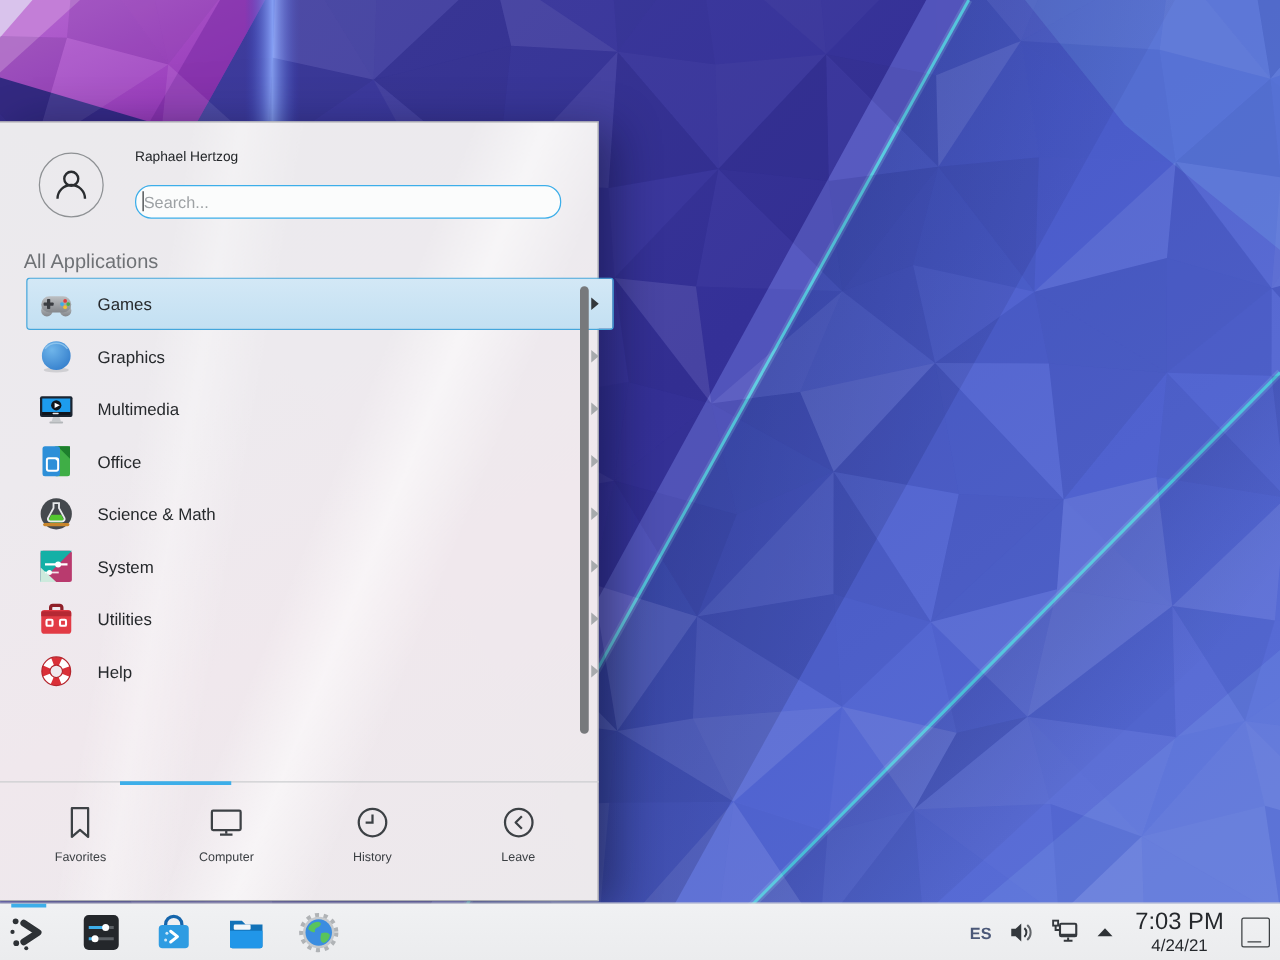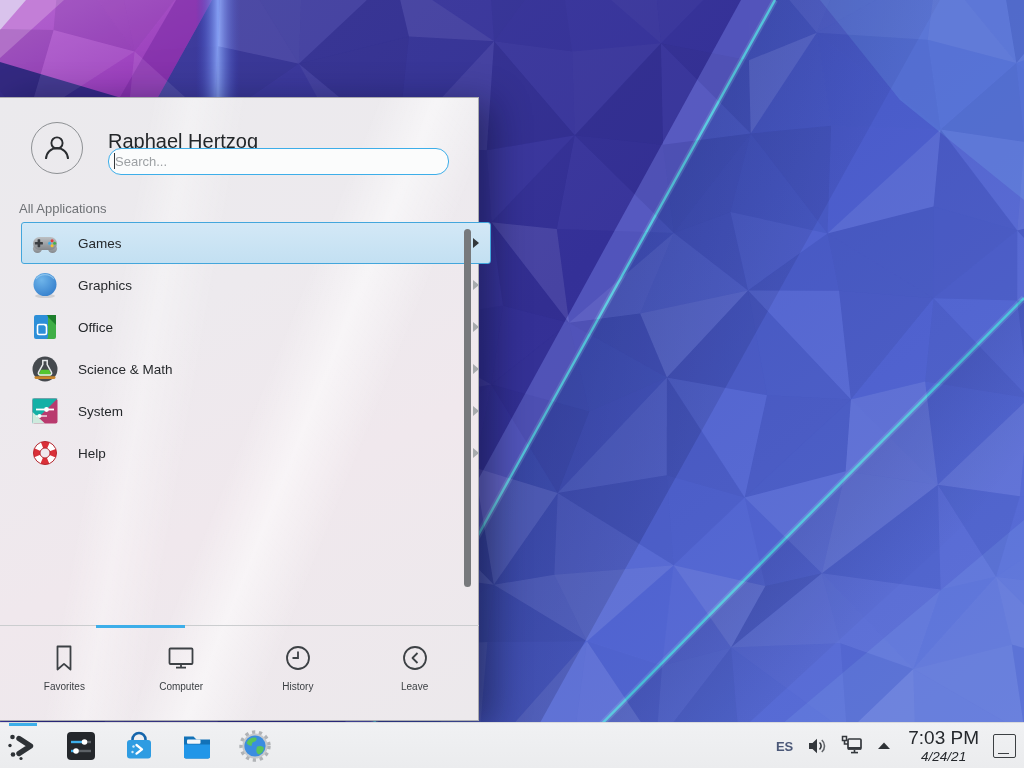--- a/index.html
+++ b/index.html
@@ -12,27 +12,27 @@
   .launcher{position:absolute;left:0;top:97px;width:479px;height:624px;
     background:
       linear-gradient(112deg, rgba(255,255,255,0) 52%, rgba(255,255,255,.55) 60%, rgba(255,255,255,0) 69%),
       linear-gradient(100deg, rgba(255,255,255,0) 26%, rgba(255,255,255,.35) 33%, rgba(255,255,255,0) 42%),
       linear-gradient(155deg,#ebeaed 0%,#edeaee 35%,#f0e8ed 62%,#ece9ec 100%);
     border:1px solid rgba(125,128,133,.6); border-left:none;
     box-shadow:14px 6px 34px rgba(8,10,40,.45);
     box-sizing:border-box;}
   .avatar{position:absolute;left:31px;top:24px;width:52px;height:52px;border-radius:50%;
     border:1.5px solid #8e9194;box-sizing:border-box;display:flex;align-items:center;justify-content:center;}
-  .user-name{position:absolute;left:108px;top:32px;font-size:20px;color:#232629;}
+  .user-name{position:absolute;left:108px;top:22px;font-size:11px;color:#232629;}
   .search-wrap{position:absolute;left:108px;top:50px;width:341px;height:27px;}
   .search-wrap input{width:100%;height:100%;box-sizing:border-box;border:1.5px solid #3daee9;border-radius:13px;
     background:#fbfcfc;padding:0 6px;font-size:13px;font-family:"Liberation Sans",sans-serif;color:#232629;outline:none;}
   .search-wrap input::placeholder{color:#9da1a4;}
   .caret{position:absolute;left:6px;top:5px;width:1px;height:16px;background:#33373a;}
-  .section-label{position:absolute;left:19px;top:103px;font-size:13px;color:#6f7276;}
+  .section-label{position:absolute;left:19px;top:103px;font-size:16px;color:#6f7276;}
   .cat-list{position:absolute;left:0;top:124px;width:526px;height:405px;overflow:hidden;}
   .cat-row{position:relative;height:42px;margin:0 35px 0 21px;display:flex;align-items:center;
     border:1.5px solid transparent;border-radius:3px;box-sizing:border-box;}
   .cat-row.selected{background:linear-gradient(180deg,#d3e8f6,#c3e0f2);border-color:#43a6dc;}
   .cat-icon{width:28px;height:28px;margin-left:9px;flex:0 0 28px;}
   .cat-label{margin-left:19px;font-size:13.5px;color:#26292c;}
   .sub-arrow{position:absolute;right:11px;top:50%;margin-top:-5px;width:0;height:0;
     border-left:6px solid #a7aaad;border-top:5px solid transparent;border-bottom:5px solid transparent;}
   .cat-row.selected .sub-arrow{border-left-color:#33373b;}
   .scrollbar{position:absolute;left:464px;top:131px;width:7px;height:358px;border-radius:4px;background:#77797c;}
@@ -47,21 +47,21 @@
     background:linear-gradient(180deg,#f0f1f3,#ebecee);border-top:1px solid #d9dadc;box-sizing:border-box;
     display:flex;align-items:center;gap:12px;}
   .launcher-slot{position:relative;width:46px;height:46px;display:flex;align-items:center;justify-content:center;}
   .launcher-slot svg{width:34px;height:34px;}
   .active-line{position:absolute;top:0;left:9px;width:28px;height:3px;background:#3daee9;}
   .tray{position:absolute;right:0;top:0;height:46px;display:flex;align-items:center;}
   .kbd-layout{font-size:13px;font-weight:bold;color:#4b5878;margin-right:13px;}
   .tray-icon{margin-right:12px;display:flex;align-items:center;}
   .clock{display:flex;flex-direction:column;align-items:center;line-height:1;margin:0 14px 0 4px;color:#25282c;justify-content:flex-end;}
   .clock .time{font-size:19px;}
-  .clock .date{font-size:13.5px;margin-top:3px;font-style:italic;}
+  .clock .date{font-size:13.5px;margin-top:3px;}
   .show-desktop{width:23px;height:24px;border:1.5px solid #3c4043;border-radius:2px;box-sizing:border-box;
     position:relative;margin-right:8px;background:transparent;}
   .show-desktop span{position:absolute;left:4px;bottom:3px;width:11px;height:1.5px;background:#3c4043;}
 </style>
 </head>
 <body>
 
 <div class="screen">
 
   <div class="wallpaper">
@@ -437,20 +437,34 @@
             </defs>
           <ellipse cx="14" cy="25" rx="10" ry="2" fill="#9a9da0" opacity=".35"></ellipse>
           <circle cx="14" cy="13.5" r="11.5" fill="url(#ball)"></circle>
           <path d="M5,8 a11.5,11.5 0 0 1 18,0" fill="none" stroke="#9ed0f2" stroke-width="1.2" opacity=".7"></path>
         </svg>
         <span class="cat-label">Graphics</span>
         <span class="sub-arrow"></span>
       </div>
 
 
+      <div class="cat-row">
+        <svg class="cat-icon" viewBox="0 0 28 28">
+          <rect x="1" y="4" width="26" height="16.5" rx="1.5" fill="#1b2531"></rect>
+          <rect x="2.8" y="5.8" width="22.4" height="10.8" fill="#1d9ced"></rect>
+          <circle cx="14" cy="11.2" r="4.1" fill="#10151c"></circle>
+          <path d="M12.7,9.1 l4.2,2.1 -4.2,2.1z" fill="#ffffff"></path>
+          <rect x="2.8" y="16.6" width="22.4" height="2.4" fill="#10151c"></rect>
+          <rect x="11" y="17.2" width="5" height="1.2" rx=".6" fill="#e8eaec"></rect>
+          <path d="M11.5,20.5 h5 l1.3,3.6 h-7.6z" fill="#c6c9cc"></path>
+          <rect x="8.5" y="24.1" width="11" height="1.6" rx=".8" fill="#b4b7ba"></rect>
+        </svg>
+        <span class="cat-label">Multimedia</span>
+        <span class="sub-arrow"></span>
+      </div>
 
       <div class="cat-row">
         <svg class="cat-icon" viewBox="0 0 28 28">
           <rect x="12" y="2" width="13" height="24" rx="2" fill="#3fae46"></rect>
           <polygon points="15,2 25,2 25,12" fill="#1d7f2d"></polygon>
           <rect x="3" y="2" width="14" height="24" rx="2" fill="#2d8fd8"></rect>
           <rect x="6.5" y="11.5" width="9" height="10" rx="1.5" fill="none" stroke="#ffffff" stroke-width="1.6"></rect>
           <polygon points="12.5,11.5 15.5,11.5 15.5,14.5" fill="#ffffff"></polygon>
         </svg>
         <span class="cat-label">Office</span>
@@ -476,20 +490,31 @@
           <polygon points="1.5,26.5 1.5,15 14,26.5" fill="#cdeadd"></polygon>
           <line x1="5" y1="12.5" x2="23" y2="12.5" stroke="#ffffff" stroke-width="1.8"></line>
           <circle cx="15.5" cy="12.5" r="2.4" fill="#ffffff"></circle>
           <line x1="5" y1="19" x2="16" y2="19" stroke="#ffffff" stroke-width="1.4" opacity=".85"></line>
           <circle cx="8.5" cy="19" r="2" fill="#ffffff"></circle>
         </svg>
         <span class="cat-label">System</span>
         <span class="sub-arrow"></span>
       </div>
 
+      <div class="cat-row">
+        <svg class="cat-icon" viewBox="0 0 28 28">
+          <path d="M9.5,7 v-2 a1.8,1.8 0 0 1 1.8,-1.8 h5.4 a1.8,1.8 0 0 1 1.8,1.8 v2" fill="none" stroke="#8f1f28" stroke-width="2.6"></path>
+          <rect x="2" y="7" width="24" height="19" rx="2.5" fill="#e23b45"></rect>
+          <path d="M2,12 h24 v-2.6 a2.5,2.5 0 0 0 -.4,-1.4 h-23.2 a2.5,2.5 0 0 0 -.4,1.4z" fill="#b52833"></path>
+          <rect x="6.2" y="14.8" width="4.8" height="4.8" rx=".9" fill="none" stroke="#ffffff" stroke-width="1.7"></rect>
+          <rect x="17" y="14.8" width="4.8" height="4.8" rx=".9" fill="none" stroke="#ffffff" stroke-width="1.7"></rect>
+        </svg>
+        <span class="cat-label">Utilities</span>
+        <span class="sub-arrow"></span>
+      </div>
 
       <div class="cat-row">
         <svg class="cat-icon" viewBox="0 0 28 28">
           <circle cx="14" cy="14" r="11.5" fill="#ffffff"></circle>
           <circle cx="14" cy="14" r="8.25" fill="none" stroke="#da3038" stroke-width="6.5" stroke-dasharray="6.48 6.48" stroke-dashoffset="3.24"></circle>
           <circle cx="14" cy="14" r="11.5" fill="none" stroke="#b5262e" stroke-width="1"></circle>
           <circle cx="14" cy="14" r="5" fill="#efe9ee" stroke="#b5262e" stroke-width="1"></circle>
         </svg>
         <span class="cat-label">Help</span>
         <span class="sub-arrow"></span>

